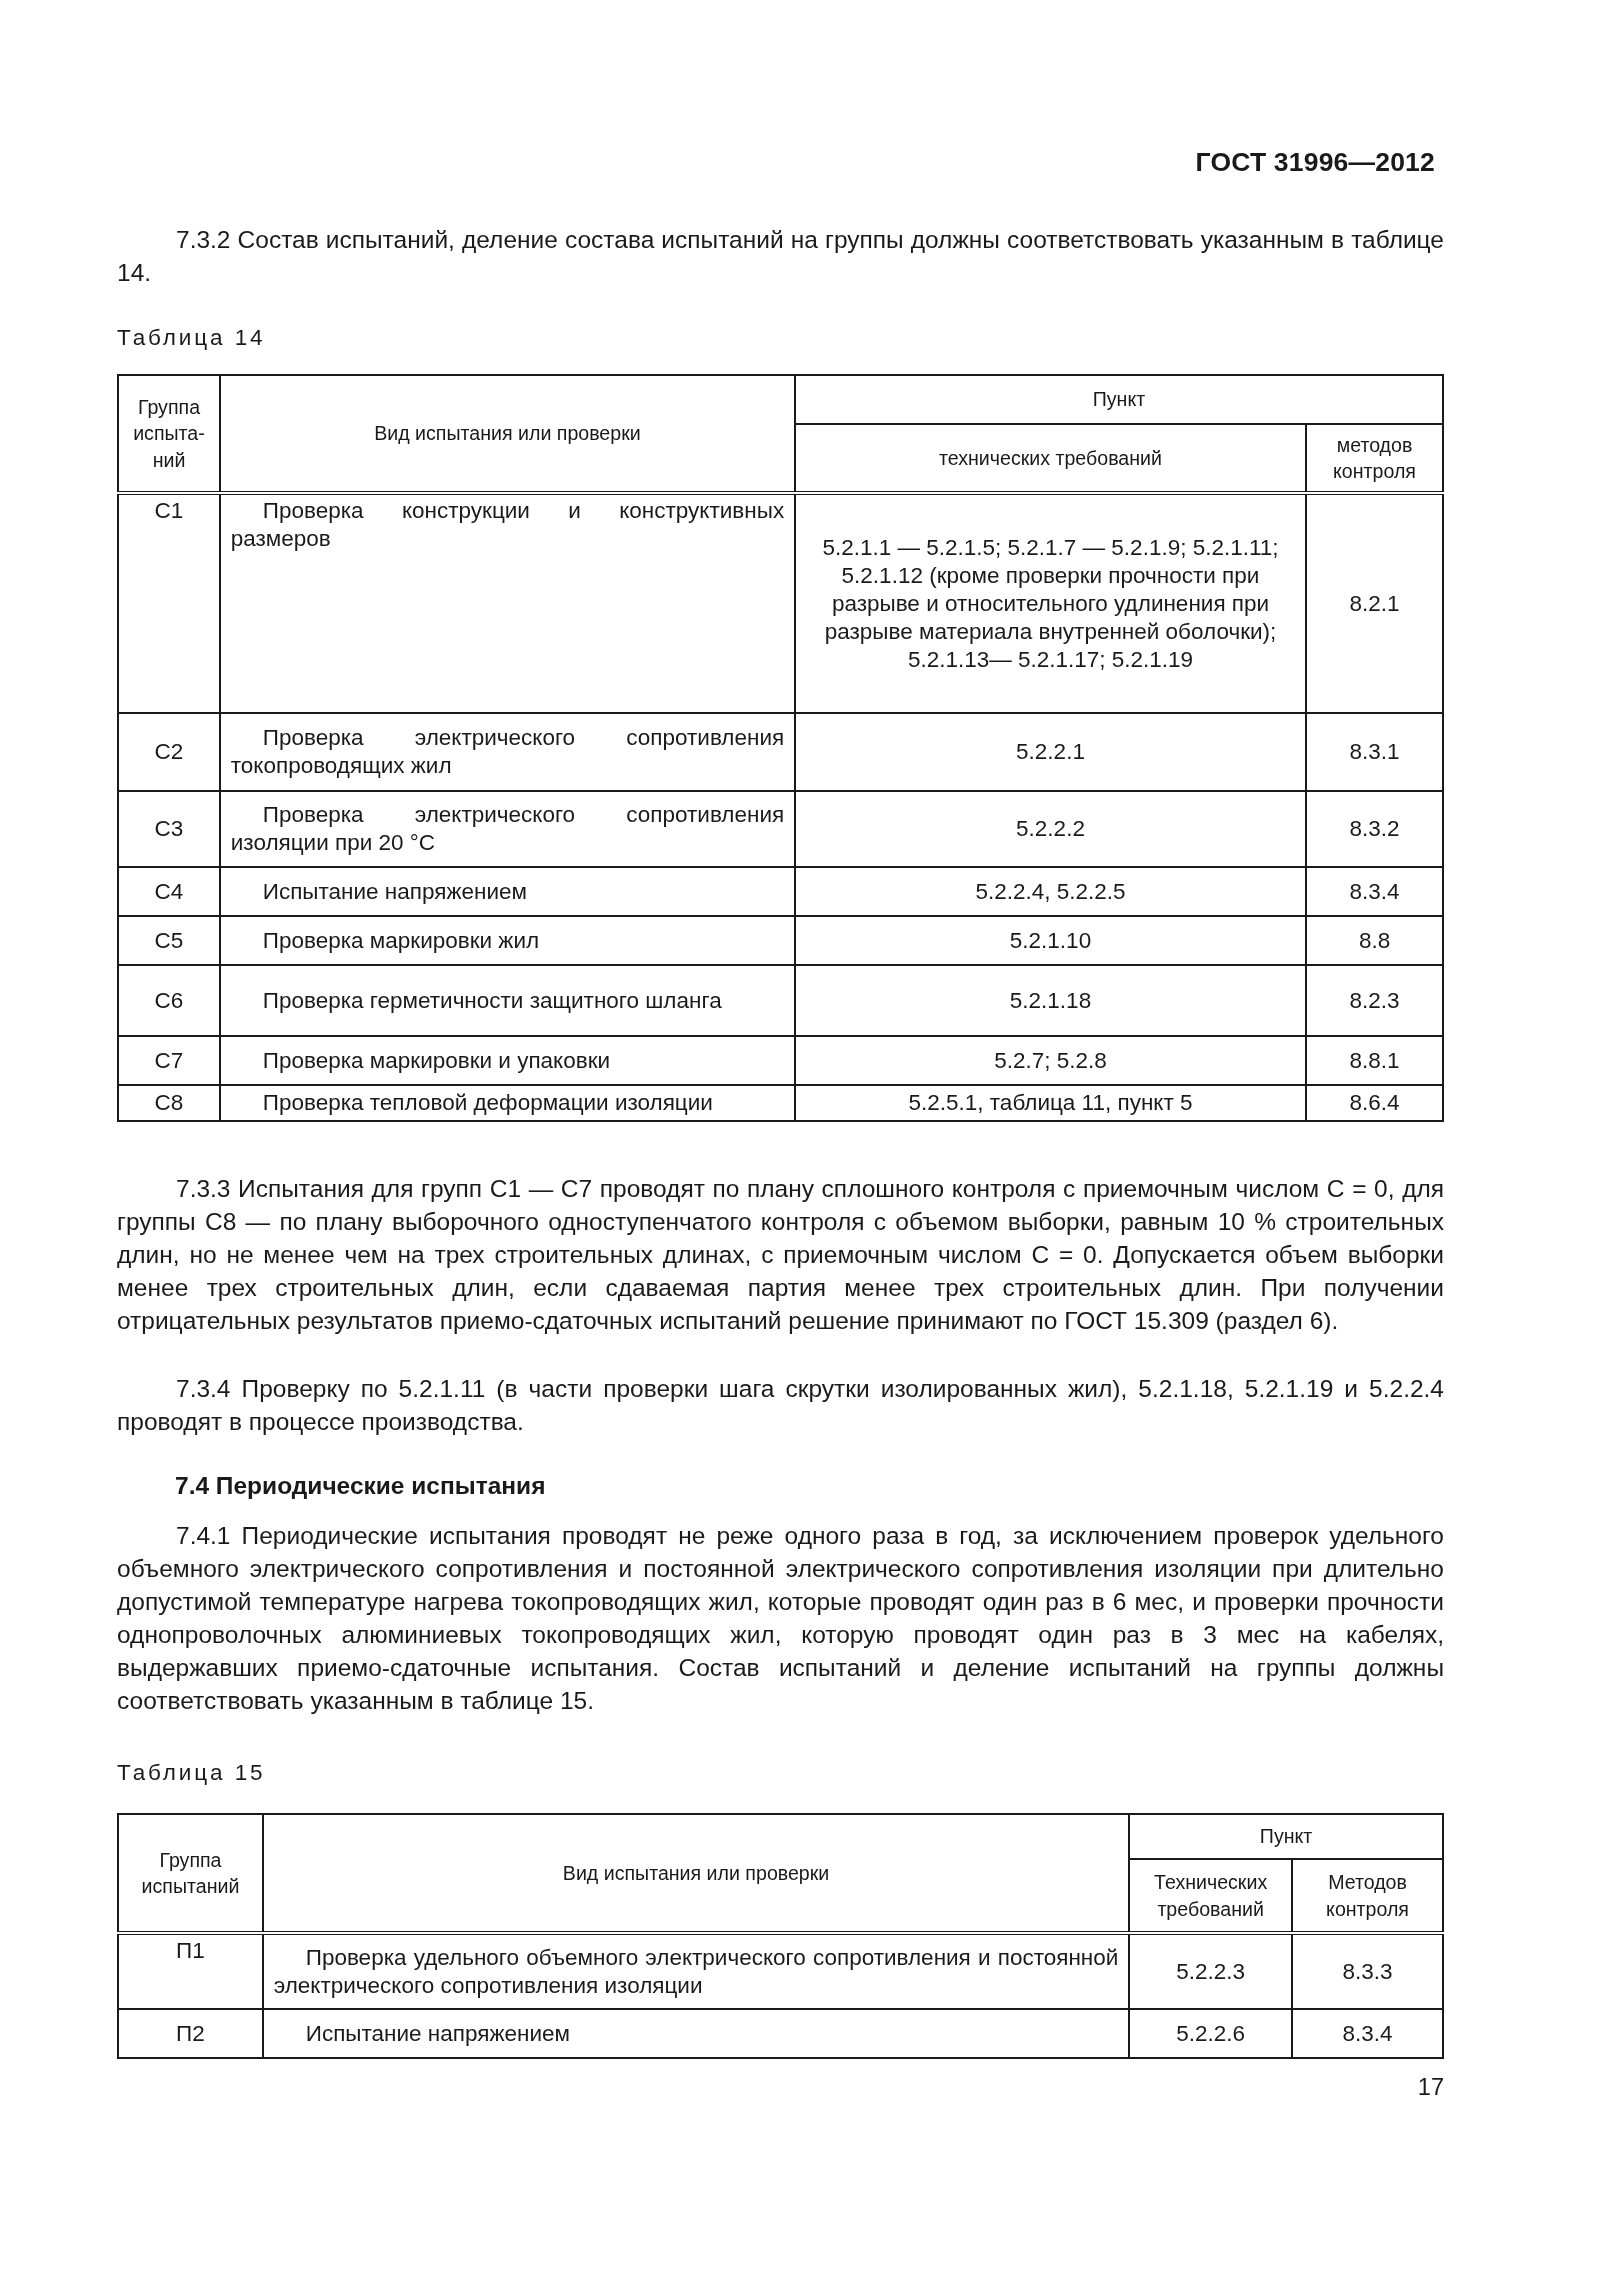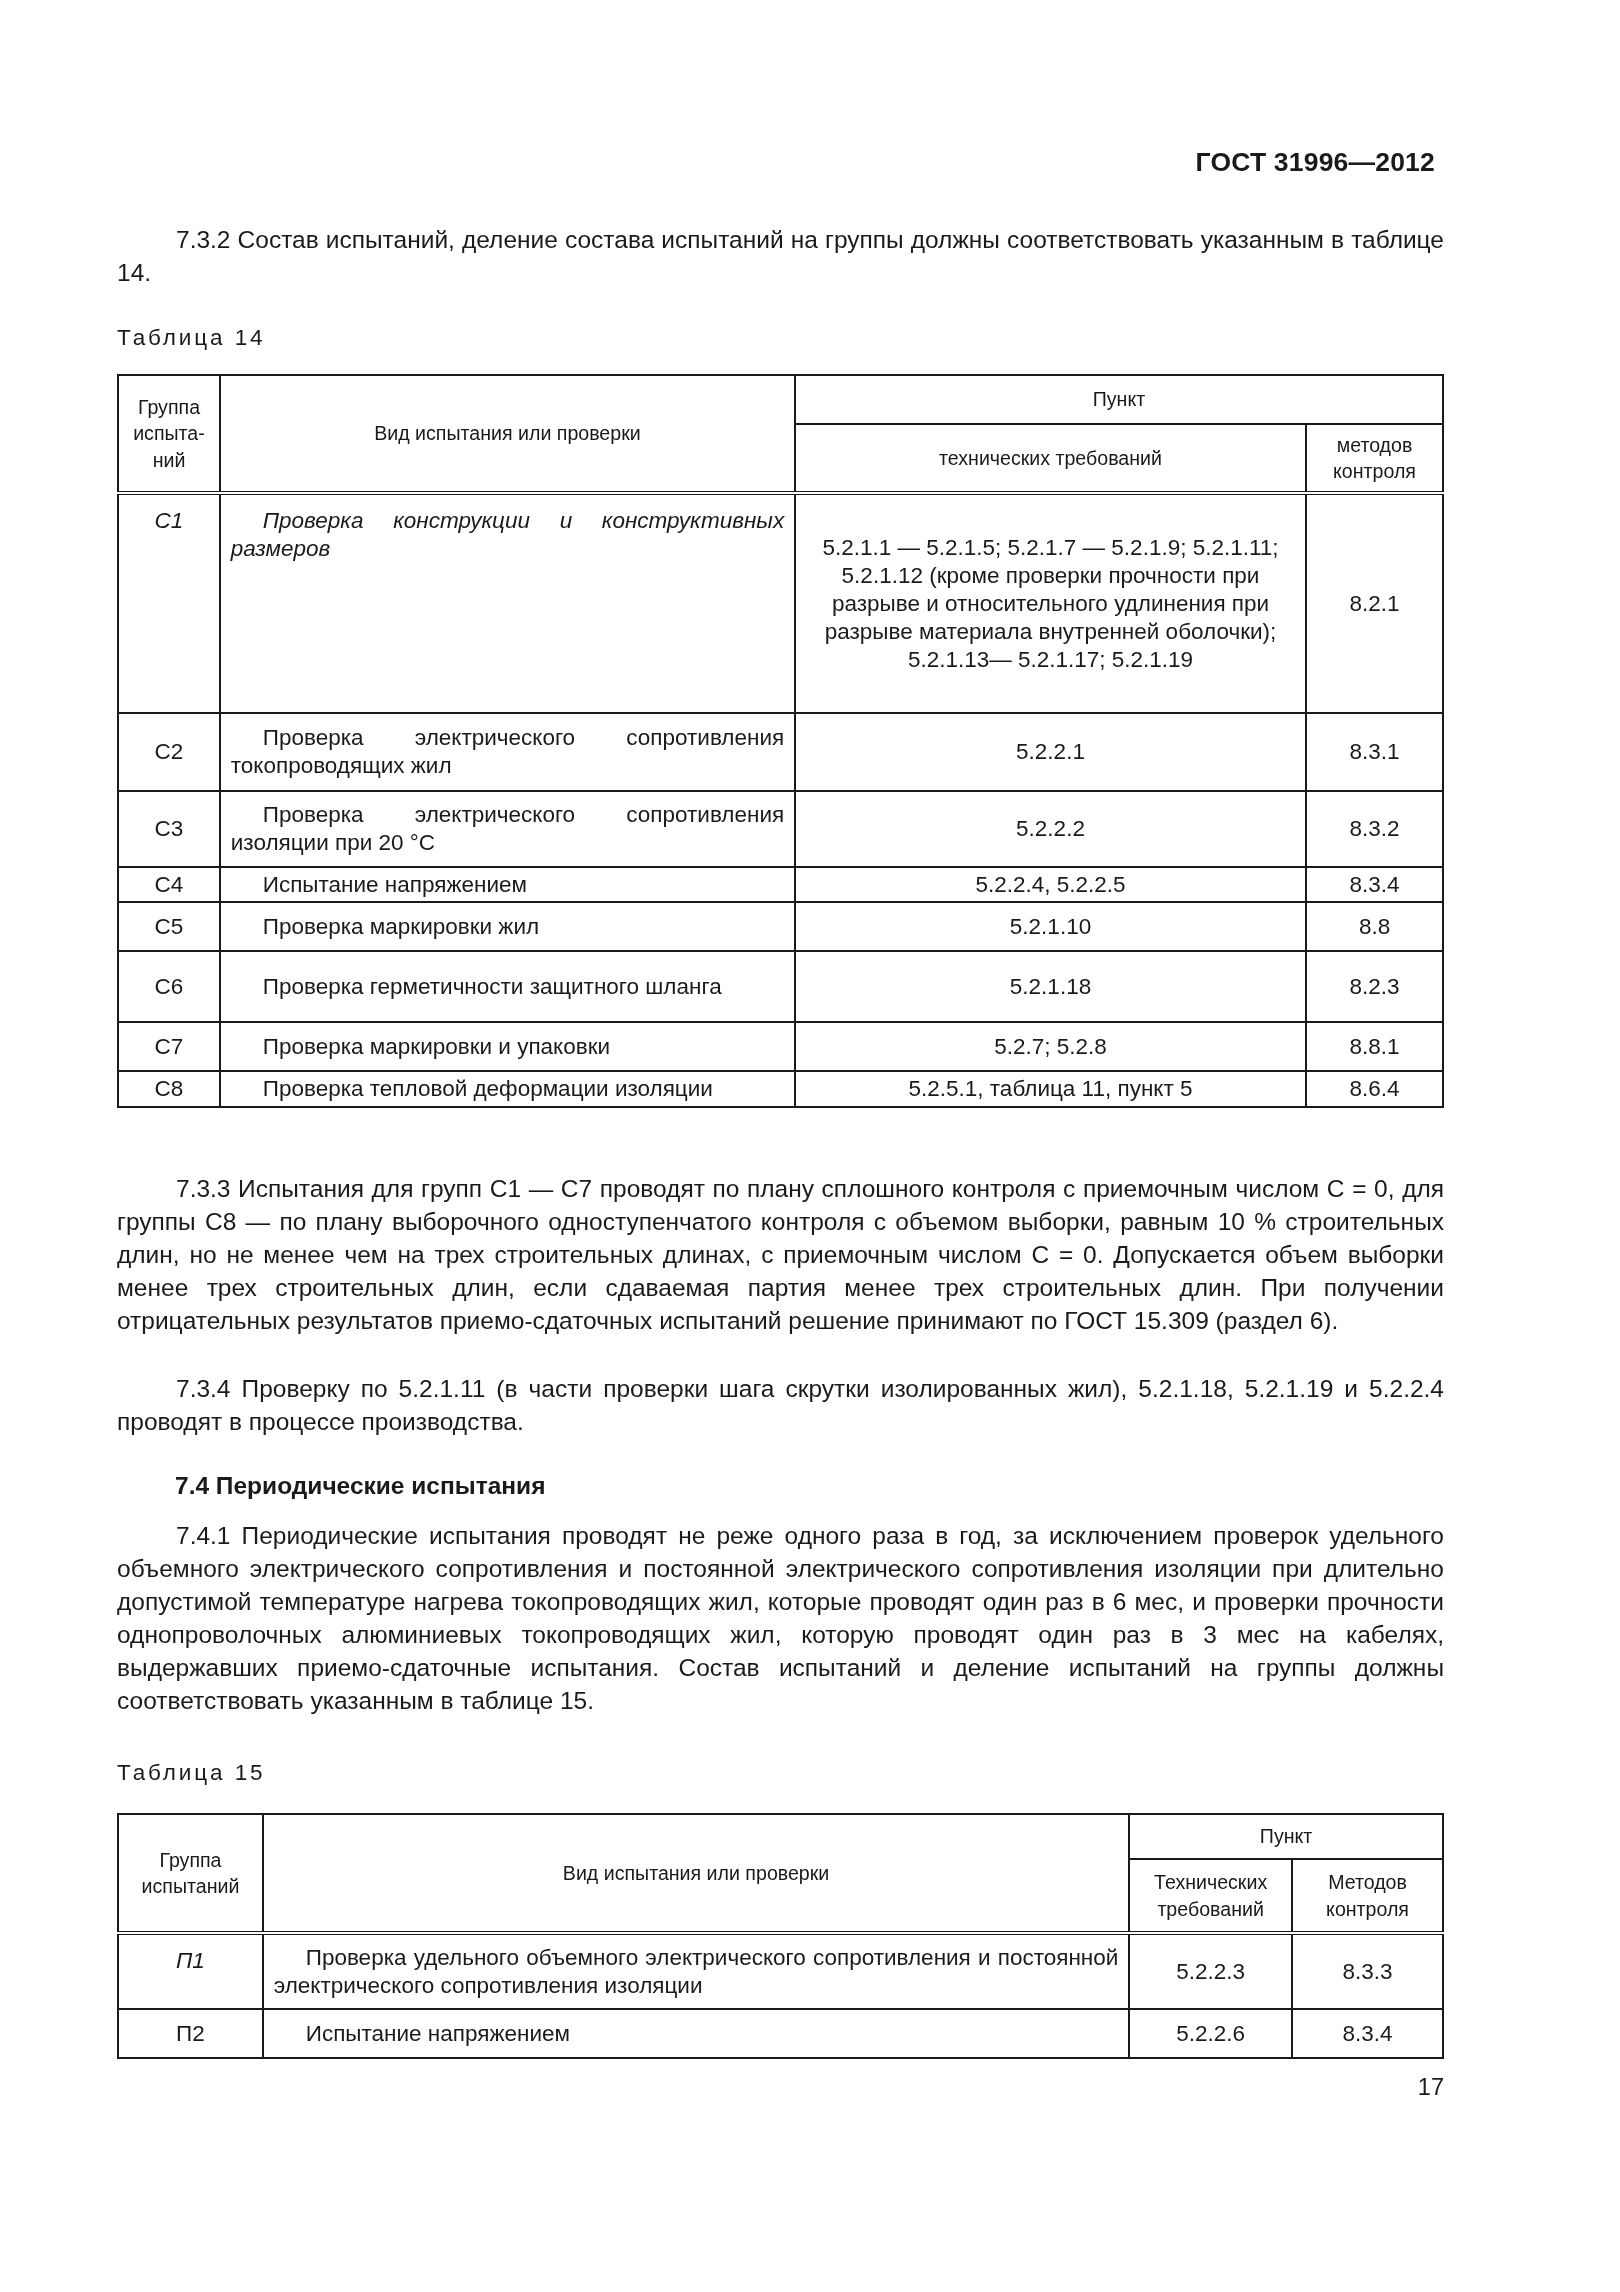--- a/index.html
+++ b/index.html
@@ -9,21 +9,21 @@
   .para { position: absolute; left: 117px; width: 1327px; font-size: 24.5px; line-height: 33px; text-align: justify; }
   .indent { text-indent: 59px; }
   .caption { position: absolute; left: 117px; font-size: 22.5px; letter-spacing: 2.9px; }
   .h2 { position: absolute; left: 175px; font-size: 24.5px; font-weight: bold; }
   table.gost { position: absolute; left: 117px; border-collapse: collapse; font-size: 22.5px; line-height: 28px; }
   table.gost td { border: 2px solid #1a1a1a; padding: 0 9.8px; vertical-align: middle; text-align: center; }
   table.gost { border: 2.9px solid #1a1a1a; }
   table.gost td.hdr { font-size: 19.6px; line-height: 26.5px; }
   table.gost tr.head-last td { border-bottom: 4.9px double #1a1a1a; }
   table.gost td.left { text-align: left; }
-  table.gost td.top { vertical-align: top; padding-top: 12px; font-style: italic; }
+  table.gost td.top { vertical-align: top; padding-top: 2px; }
   table.gost td.just { text-align: justify; }
   .ind2 { text-indent: 32px; }
   .pagenum { position: absolute; top: 2074px; right: 176px; font-size: 23.5px; }
 </style>
 </head>
 <body>
 
 <div class="header">ГОСТ 31996—2012</div>
 
 <div class="para indent" style="top:223px;">7.3.2 Состав испытаний, деление состава испытаний на группы должны соответствовать указанным в таблице 14.</div>
@@ -58,21 +58,21 @@
     <td class="left just ind2">Проверка электрического сопротивления токопроводящих жил</td>
     <td>5.2.2.1</td>
     <td>8.3.1</td>
   </tr>
   <tr style="height:76px;">
     <td>С3</td>
     <td class="left just ind2">Проверка электрического сопротивления изоляции при 20 °С</td>
     <td>5.2.2.2</td>
     <td>8.3.2</td>
   </tr>
-  <tr style="height:35px;">
+  <tr style="height:49px;">
     <td>С4</td>
     <td class="left ind2">Испытание напряжением</td>
     <td>5.2.2.4, 5.2.2.5</td>
     <td>8.3.4</td>
   </tr>
   <tr style="height:49px;">
     <td>С5</td>
     <td class="left ind2">Проверка маркировки жил</td>
     <td>5.2.1.10</td>
     <td>8.8</td>

